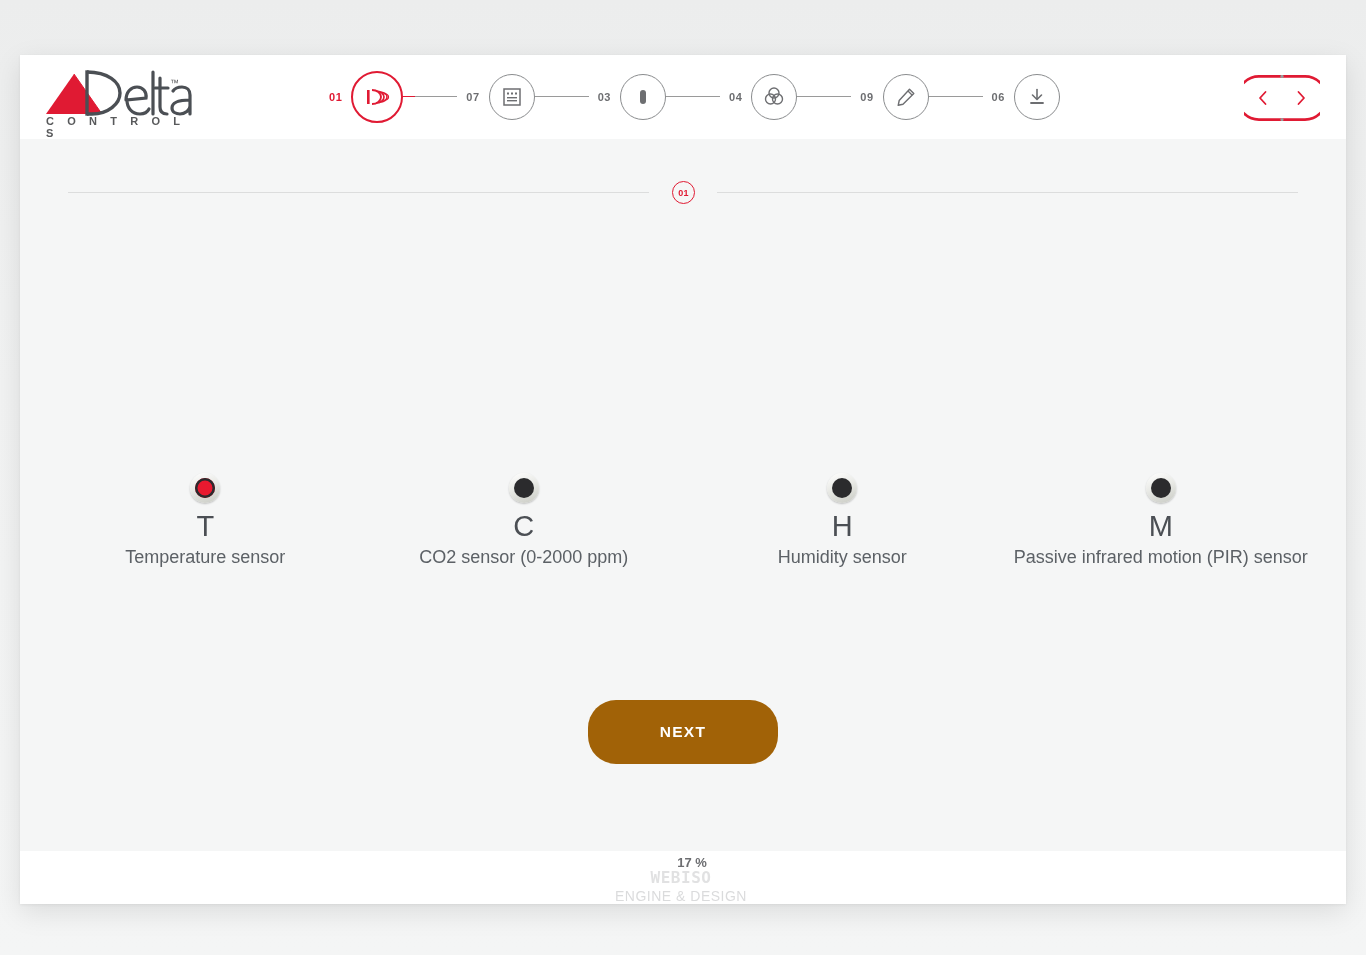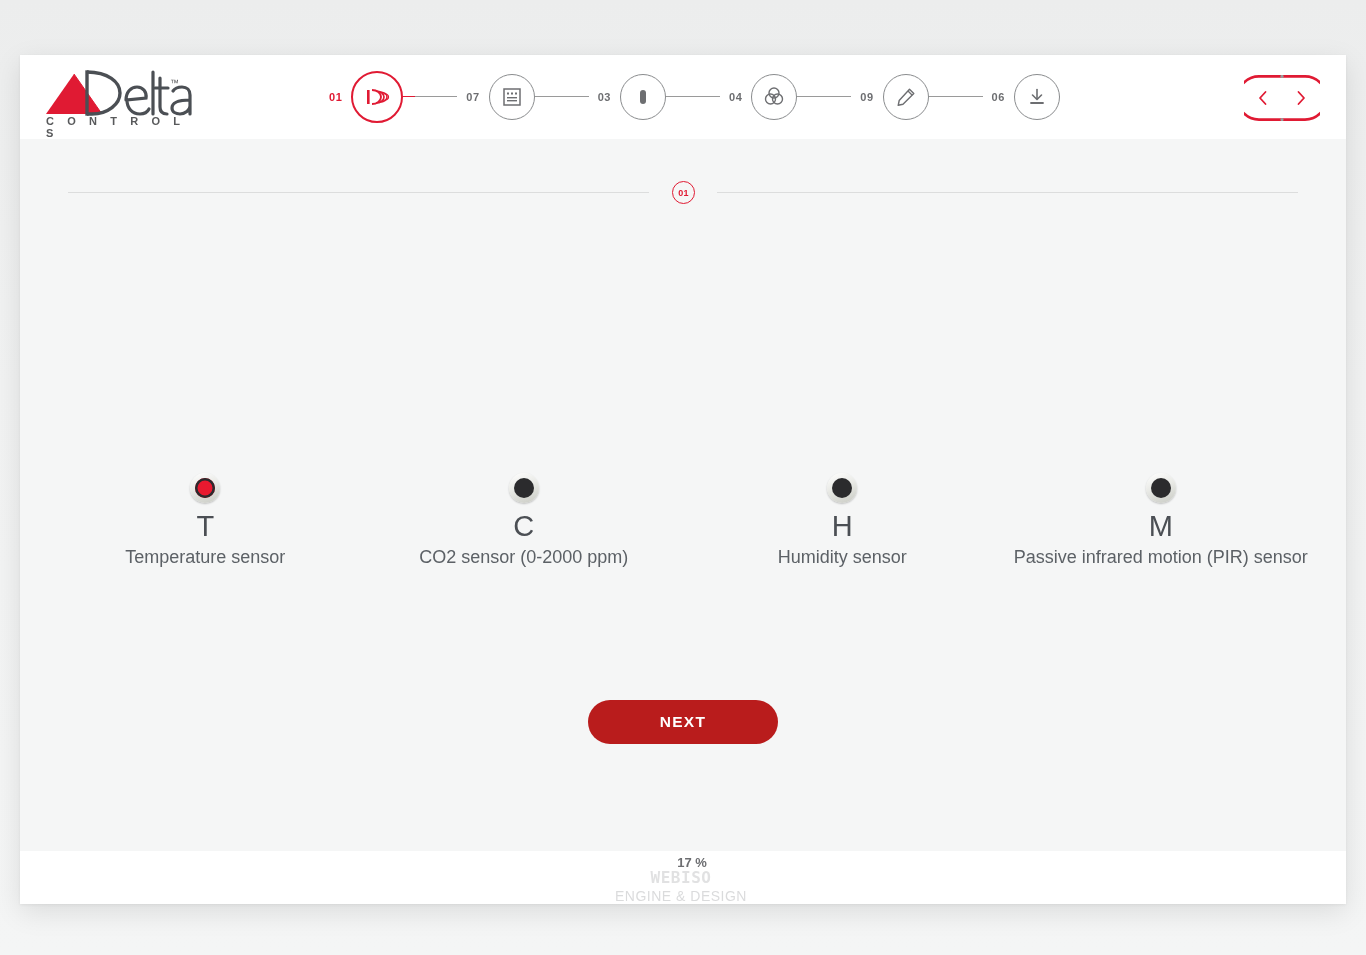--- a/index.html
+++ b/index.html
@@ -250,23 +250,23 @@
   
   .next-wrap {
     position: absolute;
     left: 0; right: 0;
     top: 645px;
     display: flex;
     justify-content: center;
   }
   .next-button {
     width: 190px;
-    height: 44px;
+    height: 64px;
     border-radius: 28px;
-    background: #b91c1c;
+    background: #a16207;
     color: #ffffff;
     font-size: 15.5px;
     font-weight: 700;
     letter-spacing: 1.3px;
     border: none;
     cursor: pointer;
     font-family: "Liberation Sans", sans-serif;
   }
 
   

